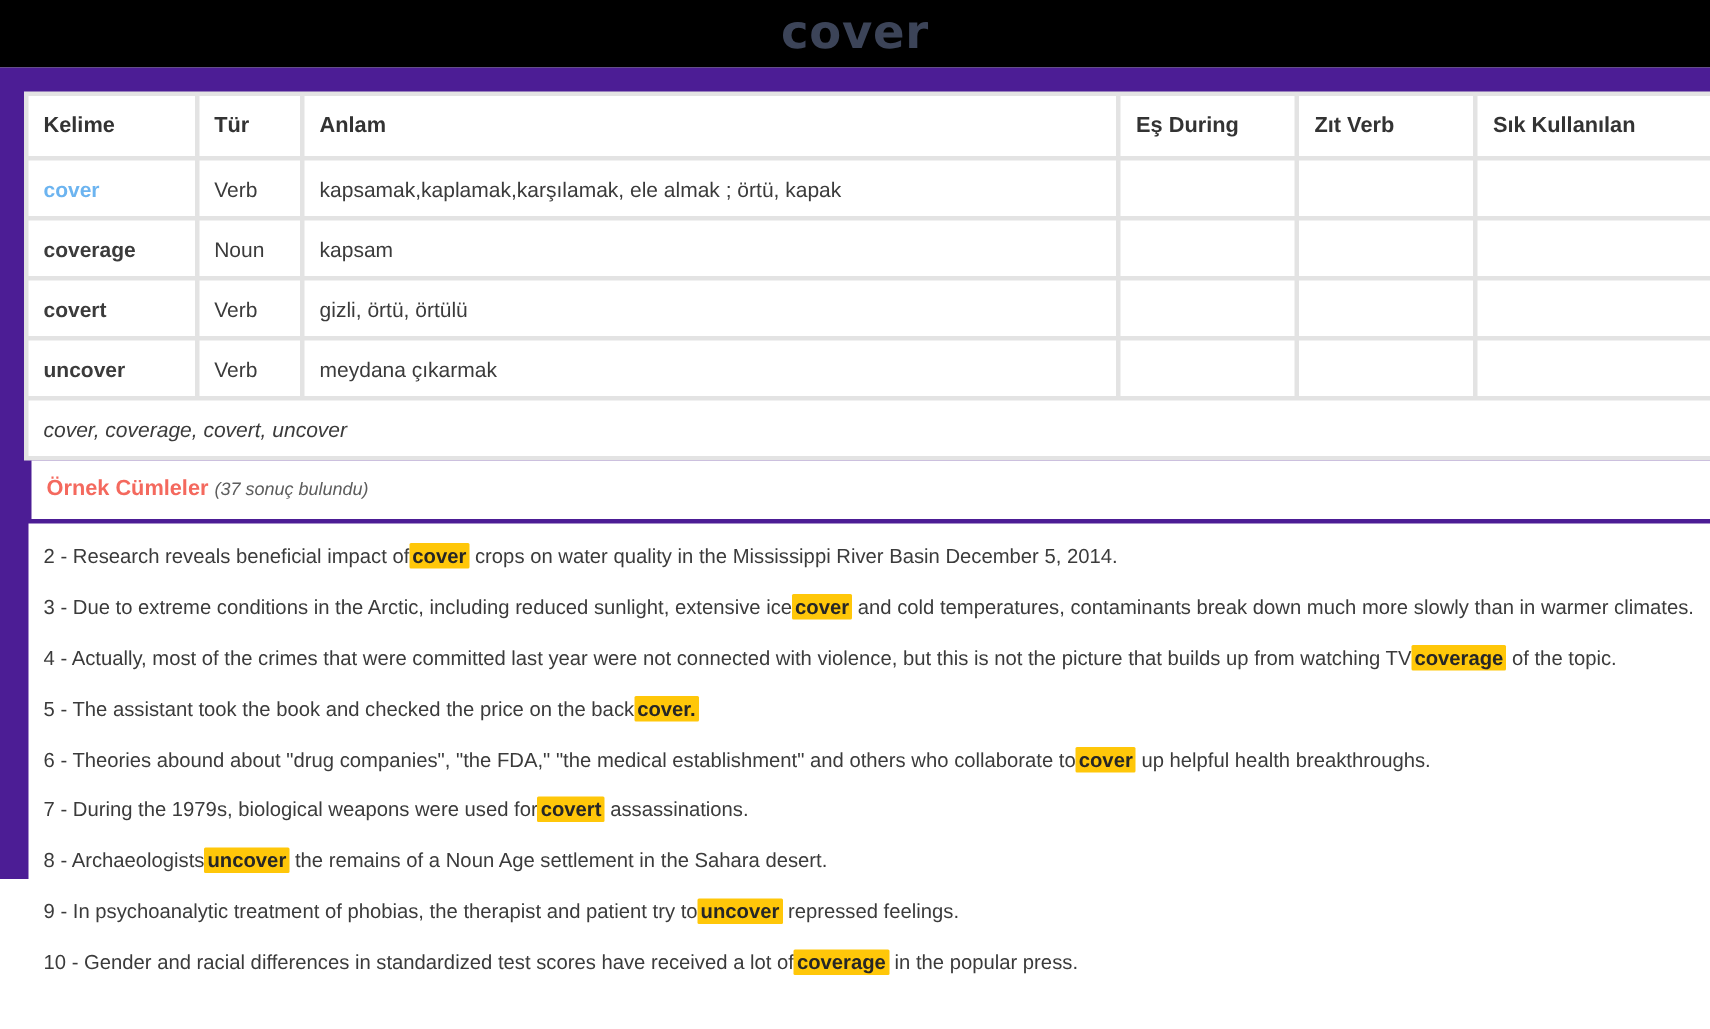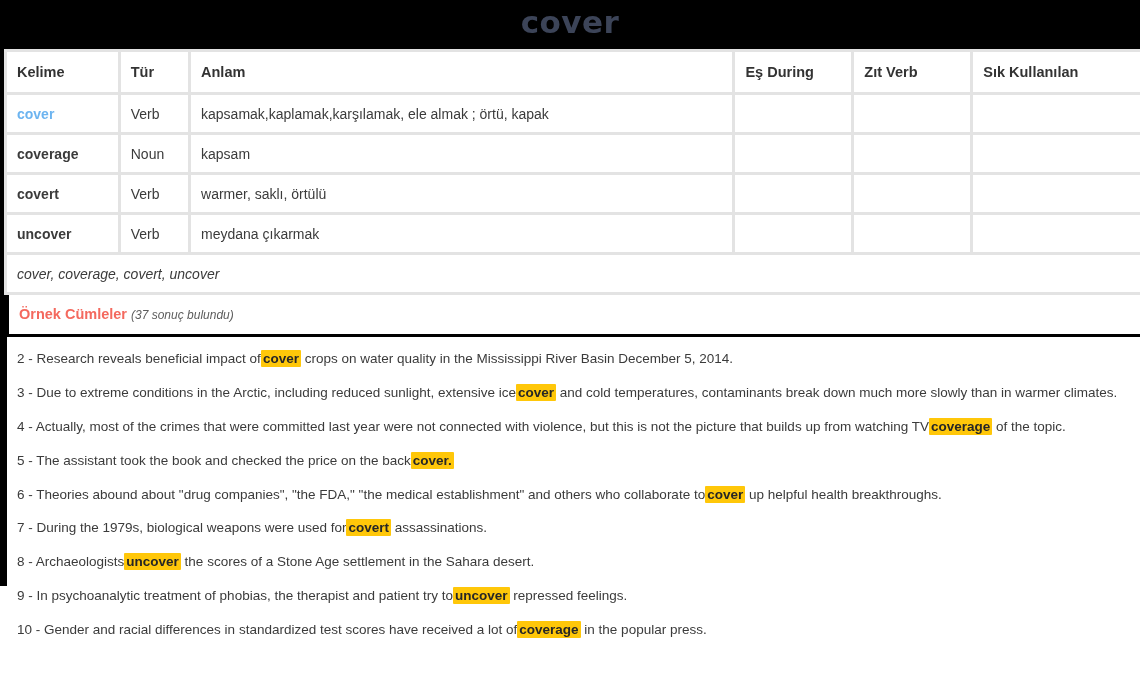--- a/index.html
+++ b/index.html
@@ -26,22 +26,22 @@
     color: #3c4458;
     font-size: 31px;
     font-weight: bold;
     letter-spacing: 0.5px;
     line-height: 1;
     font-family: "DejaVu Sans", sans-serif;
   }
 
   
   .page {
-    background: #000000;
-    padding: 4px;
+    background: #4c1d95;
+    padding: 16px;
     height: 541px;
     box-sizing: border-box;
   }
 
   
   table.word-table {
     width: 1140px;
     border-collapse: separate;
     border-spacing: 3px;
     background: #e3e3e3;
@@ -175,21 +175,21 @@
         <td class="word-cell">coverage</td>
         <td>Noun</td>
         <td>kapsam</td>
         <td></td>
         <td></td>
         <td></td>
       </tr>
       <tr>
         <td class="word-cell">covert</td>
         <td>Verb</td>
-        <td>warmer, saklı, örtülü</td>
+        <td>gizli, örtü, örtülü</td>
         <td></td>
         <td></td>
         <td></td>
       </tr>
       <tr>
         <td class="word-cell">uncover</td>
         <td>Verb</td>
         <td>meydana çıkarmak</td>
         <td></td>
         <td></td>
@@ -206,20 +206,20 @@
   </div>
 
   <div class="sentences-panel">
     <div class="sentences">
         <div class="sentence"><span>2 - </span><span>Research reveals beneficial impact of</span><mark class="hl">cover</mark><span> crops on water quality in the Mississippi River Basin December 5, 2014.</span></div>
         <div class="sentence"><span>3 - </span><span>Due to extreme conditions in the Arctic, including reduced sunlight, extensive ice</span><mark class="hl">cover</mark><span> and cold temperatures, contaminants break down much more slowly than in warmer climates.</span></div>
         <div class="sentence"><span>4 - </span><span>Actually, most of the crimes that were committed last year were not connected with violence, but this is not the picture that builds up from watching TV</span><mark class="hl">coverage</mark><span> of the topic.</span></div>
         <div class="sentence"><span>5 - </span><span>The assistant took the book and checked the price on the back</span><mark class="hl">cover.</mark><span></span></div>
         <div class="sentence"><span>6 - </span><span>Theories abound about "drug companies", "the FDA," "the medical establishment" and others who collaborate to</span><mark class="hl">cover</mark><span> up helpful health breakthroughs.</span></div>
         <div class="sentence"><span>7 - </span><span>During the 1979s, biological weapons were used for</span><mark class="hl">covert</mark><span> assassinations.</span></div>
-        <div class="sentence"><span>8 - </span><span>Archaeologists</span><mark class="hl">uncover</mark><span> the scores of a Stone Age settlement in the Sahara desert.</span></div>
+        <div class="sentence"><span>8 - </span><span>Archaeologists</span><mark class="hl">uncover</mark><span> the remains of a Noun Age settlement in the Sahara desert.</span></div>
         <div class="sentence"><span>9 - </span><span>In psychoanalytic treatment of phobias, the therapist and patient try to</span><mark class="hl">uncover</mark><span> repressed feelings.</span></div>
         <div class="sentence"><span>10 - </span><span>Gender and racial differences in standardized test scores have received a lot of</span><mark class="hl">coverage</mark><span> in the popular press.</span></div>
       </div>
 
   </div>
 
 </div>
 
 </body></html>

